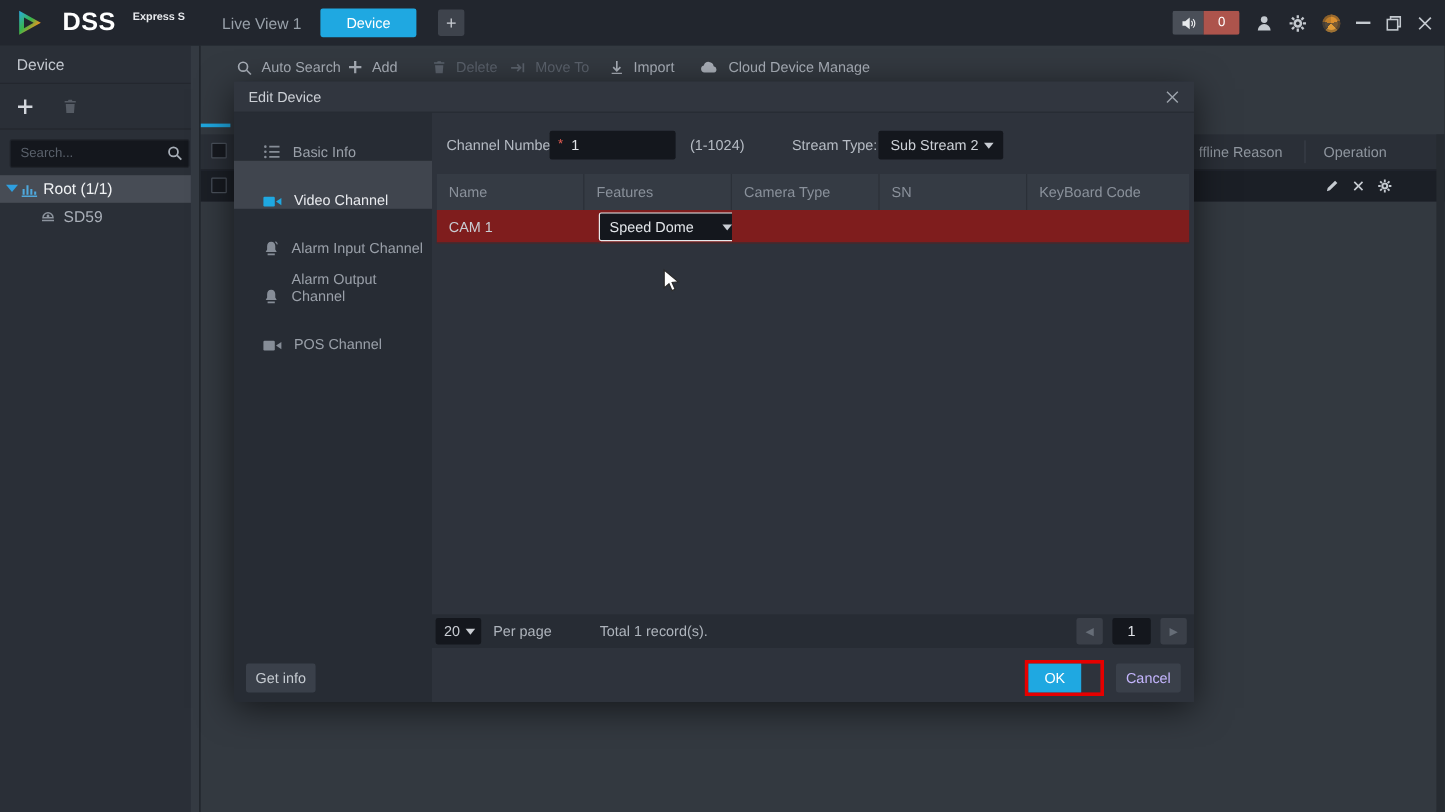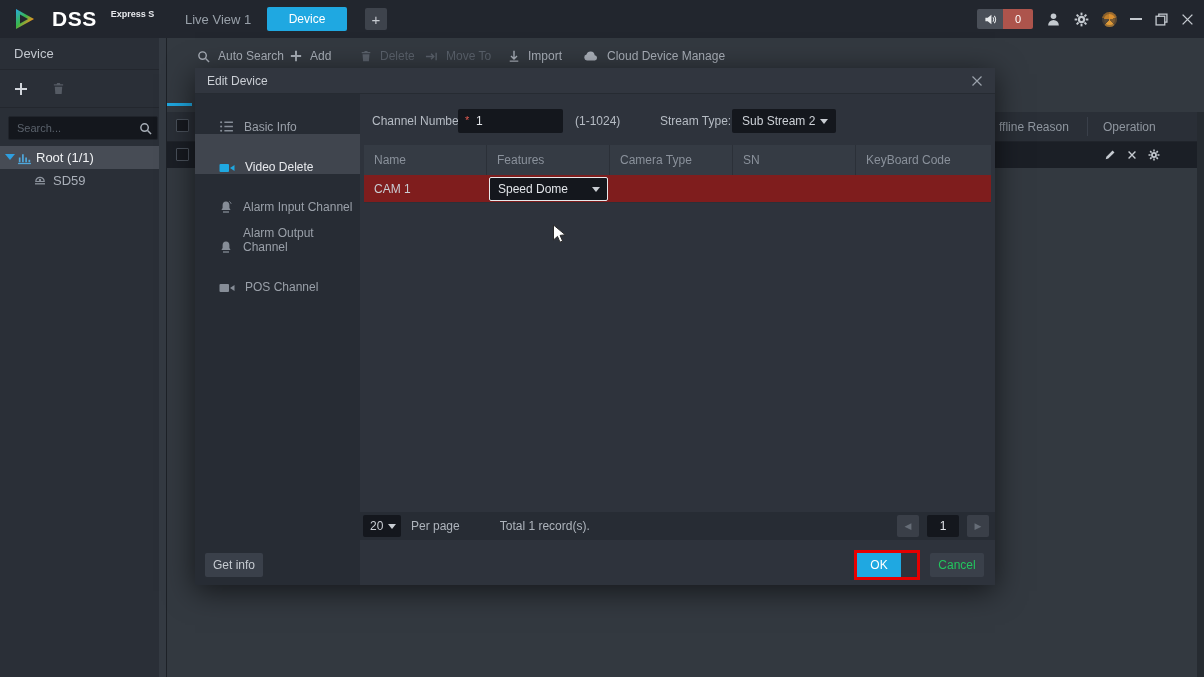--- a/index.html
+++ b/index.html
@@ -71,36 +71,36 @@
   .chan-input-wrap input { position:absolute; inset:0; background:transparent; border:none; outline:none; color:#E2E5E9; font-size:12px; padding-left:18px; font-family:"Liberation Sans",sans-serif; }
   .dropdown { position:absolute; left:372px; top:15px; width:104px; height:24px; background:#14171D; border-radius:2px; display:flex; align-items:center; padding:0 20px 0 10px; font-size:12px; color:#CDD1D7; }
   .caret { position:absolute; right:8px; top:10px; width:0; height:0; border-left:4px solid transparent; border-right:4px solid transparent; border-top:5px solid #C9CDD3; }
   .tbl { position:absolute; left:4px; right:4px; top:51px; }
   .tbl-head { display:flex; height:30px; background:#353B44; }
   .tbl-head .cell { border-right:1px solid #2B3038; }
   .cell { width:123px; padding-left:10px; font-size:12px; color:#8A919B; line-height:30px; overflow:hidden; white-space:nowrap; }
   .cell.last { flex:1; border-right:none; }
   .tbl-row { display:flex; height:28px; background:#7f1d1d; border-bottom:1px solid #2B3038; }
   .tbl-row .cell { line-height:28px; color:#C9CDD3; }
-  .cam-dd { position:relative; margin:2px 0 0 2px; width:119px; height:24px; background:#14171D; border:1px solid #E8EAEC; border-radius:2px; display:flex; align-items:center; padding:0 20px 0 8px; font-size:12px; color:#E2E5E9; }
+  .cam-dd { position:relative; margin:2px 0 0 12px; width:119px; height:24px; background:#14171D; border:1px solid #E8EAEC; border-radius:2px; display:flex; align-items:center; padding:0 20px 0 8px; font-size:12px; color:#E2E5E9; }
   .cam-dd .caret { top:9px; right:7px; }
   .pager { position:absolute; left:0; right:0; top:418px; height:28px; background:#272C34; display:flex; align-items:center; font-size:12px; color:#AEB4BC; }
   .psize { position:relative; margin-left:3px; width:38px; height:22px; background:#14171D; border-radius:2px; display:flex; align-items:center; padding-left:7px; font-size:12px; color:#C9CDD3; }
   .psize .caret { right:5px; top:9px; }
   .perpage { margin-left:10px; }
   .total { margin-left:40px; }
   .pg-group { margin-left:auto; margin-right:6px; display:flex; align-items:center; gap:8px; }
   .pg-btn { width:22px; height:22px; background:#3A3F48; border-radius:2px; display:flex; align-items:center; justify-content:center; font-size:9px; color:#666D77; }
   .pg-num { width:32px; height:22px; background:#14171D; border-radius:2px; display:flex; align-items:center; justify-content:center; font-size:12px; color:#E2E5E9; }
   .dlg-footer { position:absolute; left:0; right:0; bottom:0; height:40px; }
   .btn { display:flex; align-items:center; justify-content:center; font-size:12px; border-radius:2px; }
   .btn-getinfo { position:absolute; left:10px; top:8px; width:58px; height:24px; background:#3A404A; color:#C6CBD1; }
   .ok-highlight { position:absolute; left:659px; top:5px; width:66px; height:30px; border:3px solid #E60000; }
   .btn-ok { width:44px; height:24px; background:#1FA8E1; color:#FFF; border-radius:0; }
-  .btn-cancel { position:absolute; left:735px; top:8px; width:54px; height:24px; background:#3A404A; color:#22c55e; }
+  .btn-cancel { position:absolute; left:735px; top:8px; width:54px; height:24px; background:#3A404A; color:#c4b5fd; }
 
   .cursor { position:absolute; left:552px; top:224px; z-index:50; pointer-events:none; }
 </style>
 </head>
 <body>
 
 <div class="screen">
 
   <header class="titlebar">
     <div class="logo">
@@ -335,21 +335,21 @@
           </span>
         <span>Basic Info</span>
       </div>
       <div class="dlg-tab active">
         <span class="ic">
             <svg width="16" height="12" viewBox="0 0 16 12">
               <rect x="0.5" y="2" width="9.5" height="8" rx="1" fill="currentColor"></rect>
               <path d="M11 6l4.5-3v6z" fill="currentColor"></path>
             </svg>
           </span>
-        <span>Video Delete</span>
+        <span>Video Channel</span>
       </div>
       <div class="dlg-tab">
         <span class="ic">
             <svg width="14" height="14" viewBox="0 0 14 14">
               <path d="M7 1.5c-2.2 0-3.4 1.7-3.4 3.8V8L2.4 10h9.2L10.4 8V5.3C10.4 3.2 9.2 1.5 7 1.5z" fill="currentColor"></path>
               <path d="M4 12h6" stroke="currentColor" stroke-width="1.3"></path>
               <path d="M10.5 1.5a4 4 0 0 1 1.6 2.2" fill="none" stroke="currentColor" stroke-width="1"></path>
             </svg>
           </span>
         <span>Alarm Input Channel</span>

